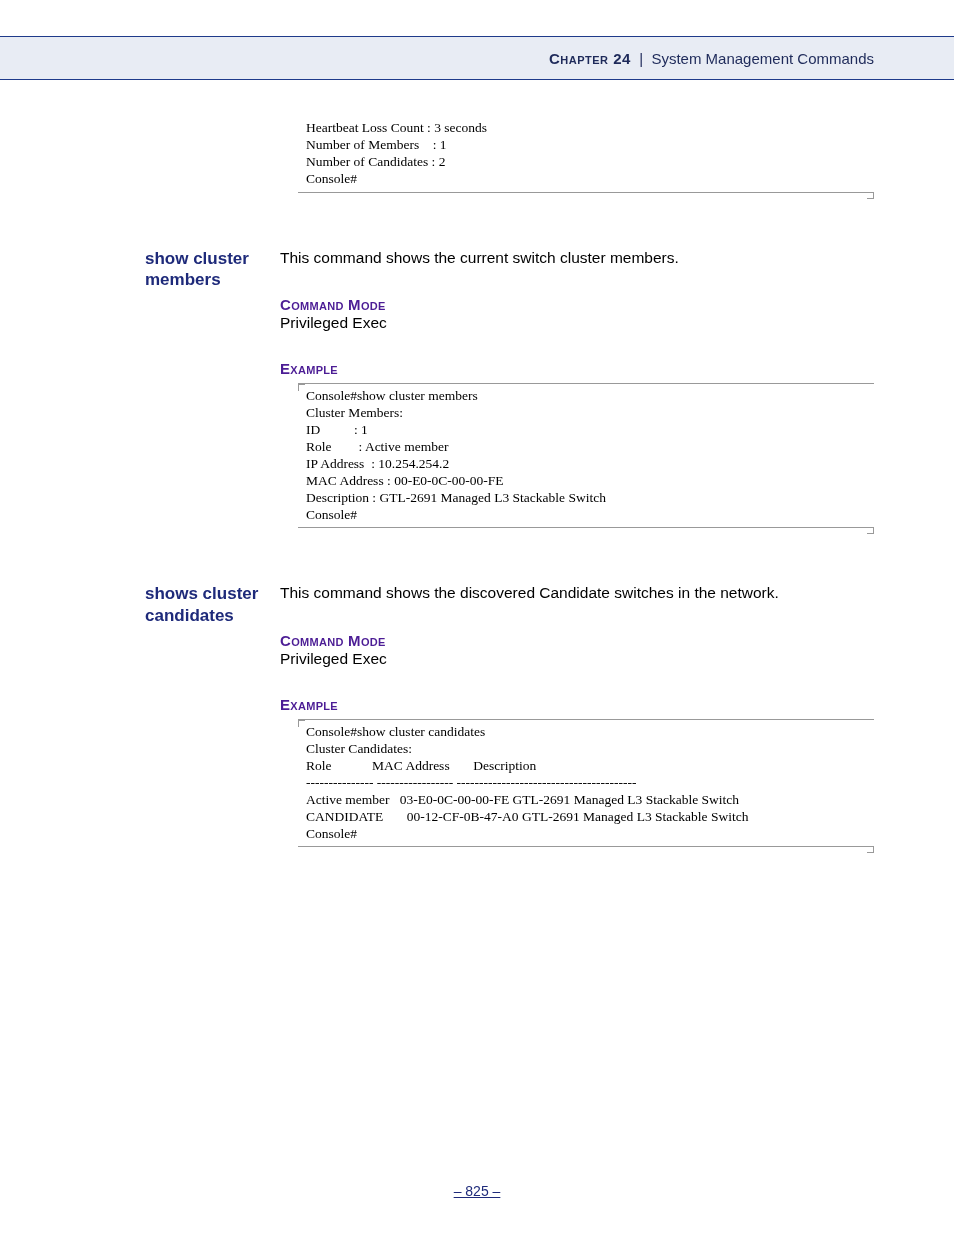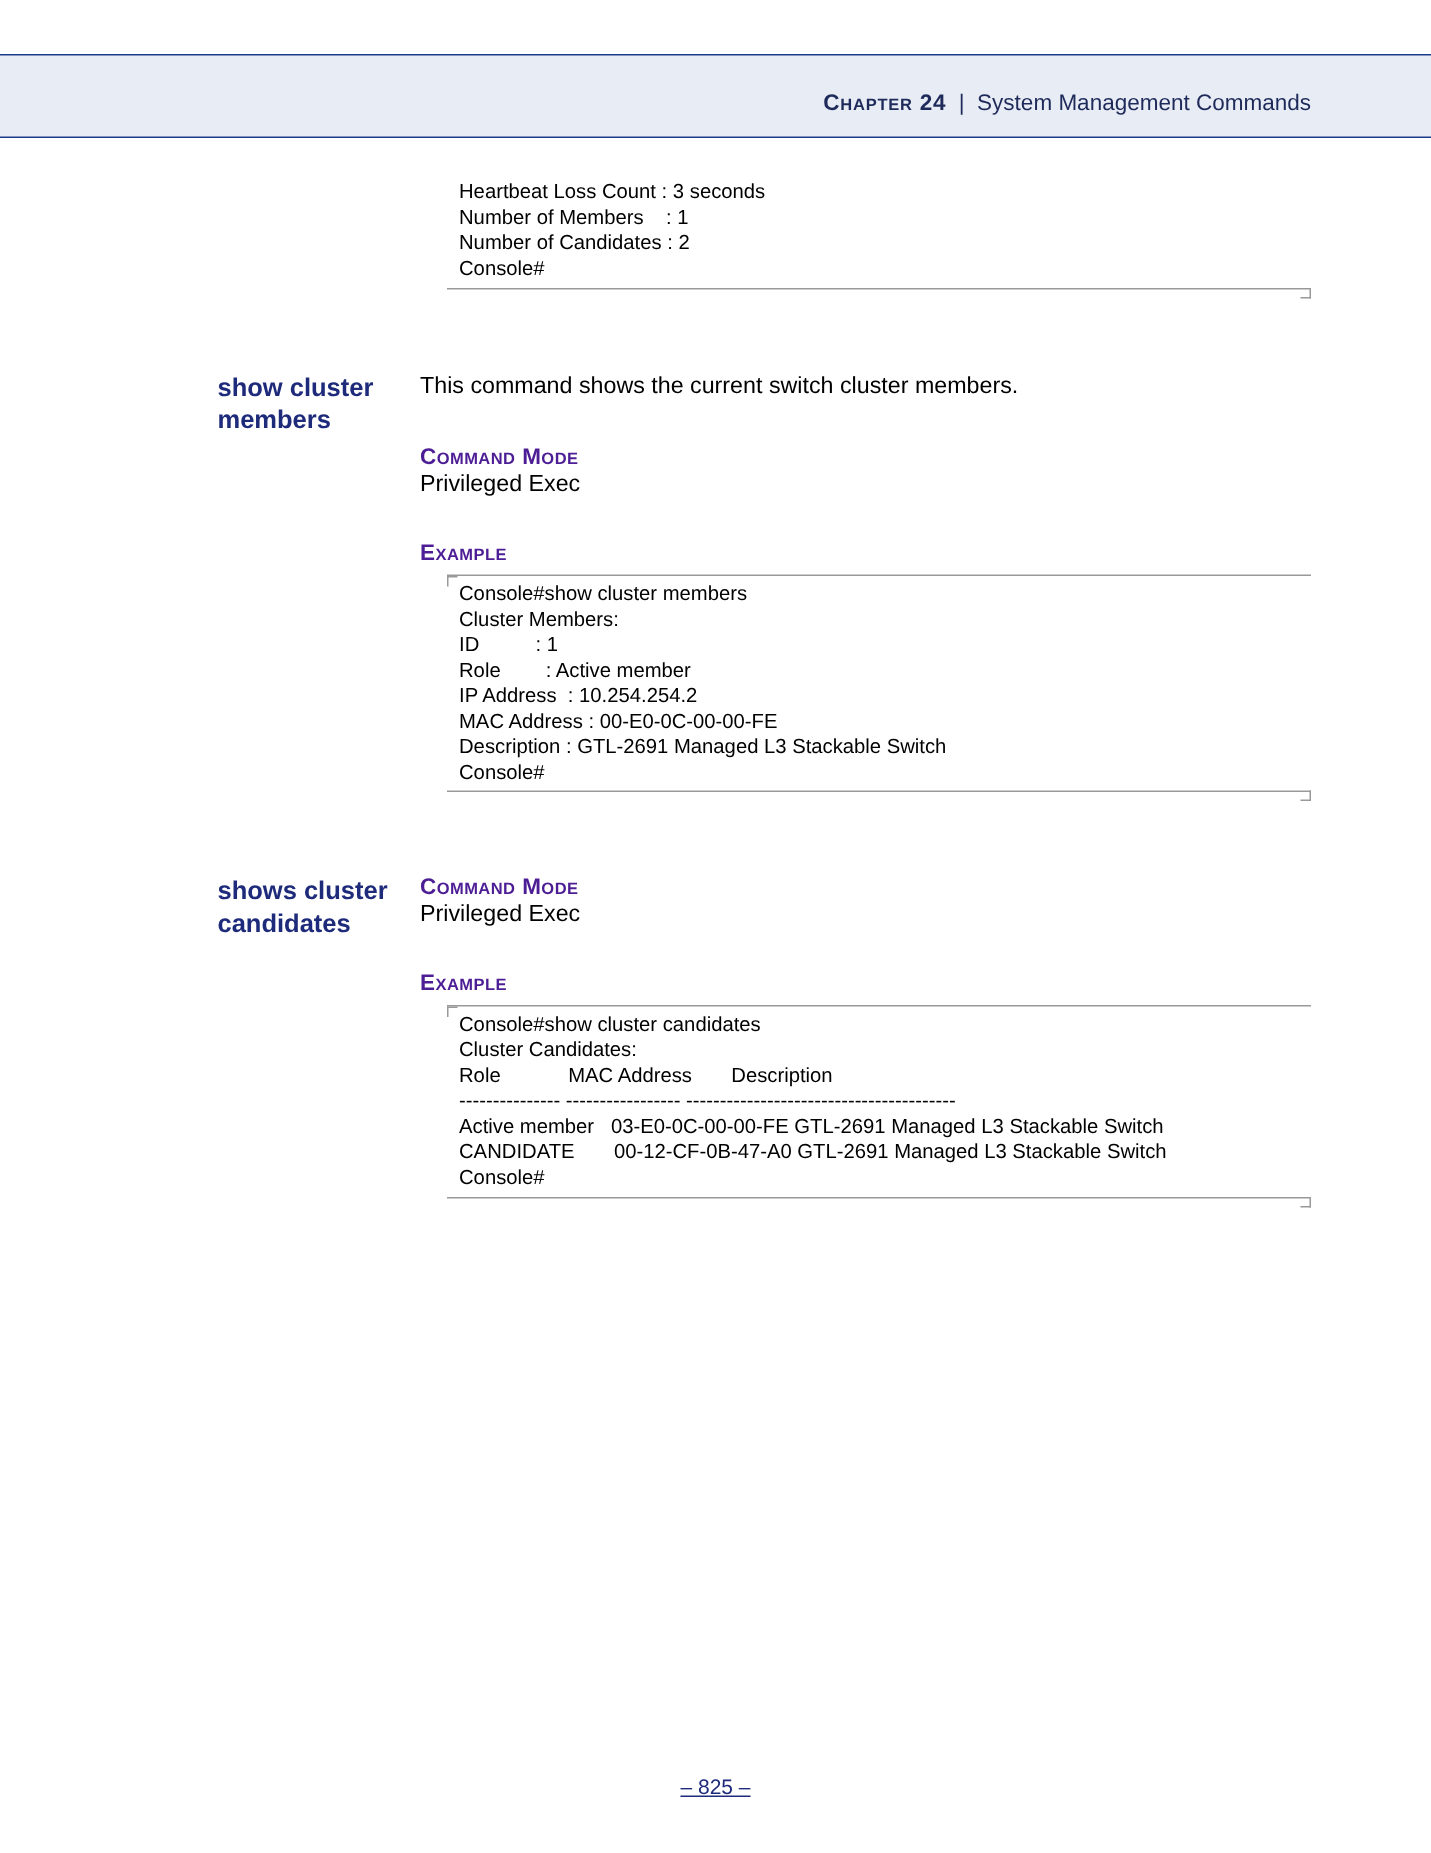--- a/index.html
+++ b/index.html
@@ -10,46 +10,47 @@
     font-family: Verdana, Geneva, sans-serif;
     font-size: 15px;
     color: #000;
     position: relative;
   }
   .header-band {
     position: absolute;
     top: 36px;
     left: 0;
     right: 0;
-    height: 56px;
+    height: 44px;
     background: #e8ecf4;
     border-top: 1px solid #1e3a8a;
     border-bottom: 1px solid #1e3a8a;
     display: flex;
     justify-content: flex-end;
+    align-items: center;
     padding-right: 80px;
   }
   .header-text {
     text-align: right;
     color: #1e2a5a;
     font-size: 15px;
     line-height: 1.4;
   }
   .header-text .line1 { white-space: pre; }
   .header-text .chap-label { font-variant: small-caps; font-weight: bold; letter-spacing: 0.5px; }
   .content {
     position: absolute;
     top: 120px;
     left: 0;
     right: 0;
     padding-left: 150px;
     padding-right: 80px;
   }
   .code-block {
-    font-family: Liberation Sans, sans-serif;
+    font-family: Liberation Serif, serif;
     font-size: 13.5px;
     line-height: 1.25;
     white-space: pre;
     margin-left: 148px;
     padding-left: 8px;
     color: #000;
   }
   .code-end-rule {
     margin-left: 148px;
     border-top: 1px solid #999;
@@ -162,20 +163,21 @@
 Role        : Active member
 IP Address  : 10.254.254.2
 MAC Address : 00-E0-0C-00-00-FE
 Description : GTL-2691 Managed L3 Stackable Switch
 Console#</div>
     <div class="code-end-rule"></div>
   </div>
 
   <div class="section">
     <div class="cmd-name">shows cluster candidates</div>
+    <div class="cmd-desc">This command shows the discovered Candidate switches in the network.</div>
     <div class="subhead">Command Mode</div>
     <div class="subtext">Privileged Exec</div>
     <div class="subhead">Example</div>
     <div class="code-start-rule" style="margin-top:6px;"></div>
     <div class="code-block">Console#show cluster candidates
 Cluster Candidates:
 Role            MAC Address       Description
 --------------- ----------------- ----------------------------------------
 Active member   03-E0-0C-00-00-FE GTL-2691 Managed L3 Stackable Switch
 CANDIDATE       00-12-CF-0B-47-A0 GTL-2691 Managed L3 Stackable Switch

